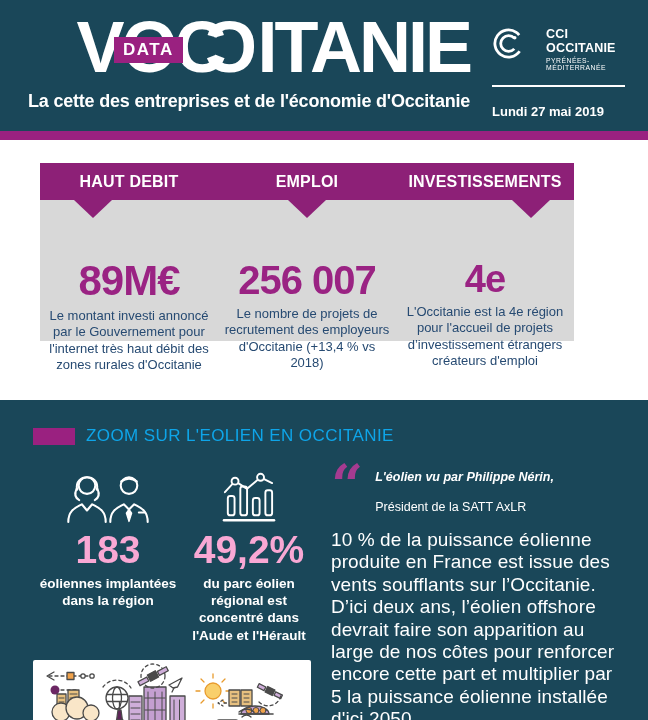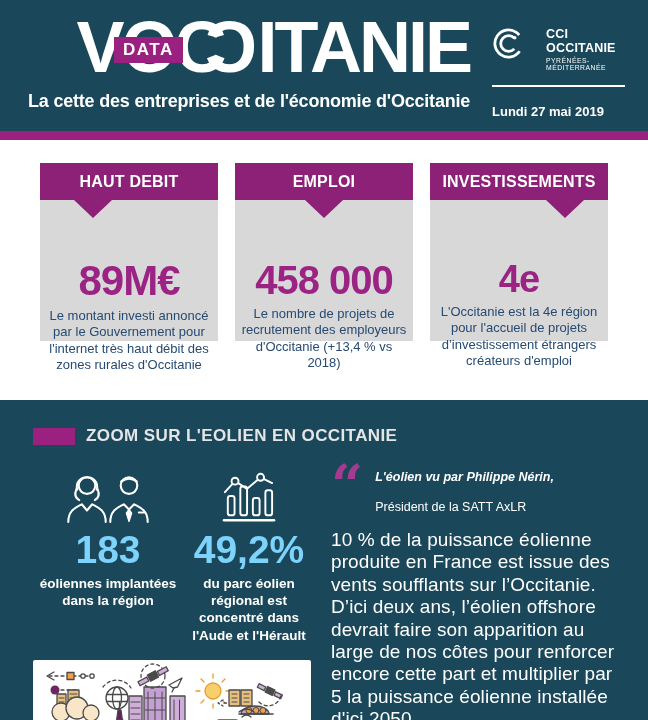--- a/index.html
+++ b/index.html
@@ -25,50 +25,50 @@
   .brand{display:flex;gap:21px;align-items:flex-start;}
   .brand-line1{color:#fff;font-weight:bold;font-size:12.5px;letter-spacing:.2px;}
   .brand-line2{color:#fff;font-size:6.8px;letter-spacing:.5px;margin-top:2px;}
   .mast-rule{height:2px;background:#fff;width:133px;margin-top:14px;}
   .mast-date{color:#fff;font-weight:bold;font-size:13px;margin-top:17px;}
 
   .divider{height:9px;background:var(--accent,#9a2180);}
 
   
   .cards-section{background:#fff;height:260px;box-sizing:border-box;padding:23px 40px 0;
-                 display:flex;justify-content:space-between;}
+                 display:flex;}
   .card{width:178px;position:relative;}
   .card-head{background:var(--accent-deep,#8d2077);height:37px;display:flex;align-items:center;
              justify-content:center;color:#fff;font-weight:bold;font-size:16px;letter-spacing:.2px;}
   .card-arrow{position:absolute;top:37px;width:0;height:0;z-index:2;
               border-left:19px solid transparent;border-right:19px solid transparent;
               border-top:18px solid var(--accent-deep,#8d2077);}
   .arrow-left{left:34px;} .arrow-center{left:50%;margin-left:-19px;} .arrow-right{right:24px;}
   .card-body{background:var(--card-gray,#d8d8d8);height:141px;box-sizing:border-box;
              padding:27px 5px 0;text-align:center;}
   .card-value{color:var(--value,#9a2383);font-weight:bold;font-size:42px;line-height:1;letter-spacing:-1px;margin-top:33px;}
   .card:nth-child(2) .card-value{font-size:40px;}
   .card:nth-child(3) .card-value{font-size:38px;}
   .card-desc{color:var(--navy,#264a72);font-size:13px;line-height:1.26;margin-top:6px;}
 
   
   .zoom-section{padding:26px 33px 0;}
   .zoom-head{display:flex;align-items:center;gap:11px;margin-bottom:22px;}
   .zoom-swatch{width:42px;height:17px;background:var(--accent,#9a2180);}
-  .zoom-title{color:#e5e5e5;font-weight:bold;font-size:17px;letter-spacing:.4px;}
+  .zoom-title{color:#0ea5e9;font-weight:normal;font-size:17px;letter-spacing:.4px;}
 
   .zoom-grid{display:flex;}
   .zoom-left{width:282px;flex-shrink:0;}
   .stats-row{display:flex;}
   .stat{text-align:center;}
   .stat-1{width:150px;} .stat-2{width:132px;}
   .stat-icon{height:56px;display:flex;align-items:flex-end;justify-content:center;}
   .people{display:flex;align-items:flex-end;}
   .people svg + svg{margin-left:-4px;}
-  .stat-value{color:#7dd3fc;font-weight:bold;font-size:39px;line-height:1.1;margin-top:5px;}
+  .stat-value{color:#f9a8d4;font-weight:bold;font-size:39px;line-height:1.1;margin-top:5px;}
   .stat-caption{color:#fff;font-weight:bold;font-size:13.5px;line-height:1.28;margin-top:3px;}
 
   .illustration{width:278px;height:128px;background:#fff;border-radius:2px;margin-top:16px;overflow:hidden;}
 
   .zoom-right{flex:1;padding-left:16px;box-sizing:border-box;max-width:320px;}
   .quote-head{display:flex;}
   .quote-mark{color:var(--quote,#a53b90);font-size:56px;font-weight:bold;line-height:.62;height:30px;
               letter-spacing:-4px;font-family:"DejaVu Serif",serif;flex-shrink:0;}
   .quote-attr{padding-left:16px;padding-top:2px;}
   .attr-bold{color:#fff;font-weight:bold;font-size:12.5px;font-style:italic;}
@@ -125,21 +125,21 @@
       <div class="card-arrow arrow-left"></div>
       <div class="card-body">
         <div class="card-value">89M€</div>
         <div class="card-desc">Le montant investi annoncé par le Gouvernement pour l'internet très haut débit des zones rurales d'Occitanie</div>
       </div>
     </div>
     <div class="card">
       <div class="card-head">EMPLOI</div>
       <div class="card-arrow arrow-center"></div>
       <div class="card-body">
-        <div class="card-value">458 000</div>
+        <div class="card-value">256 007</div>
         <div class="card-desc">Le nombre de projets de recrutement des employeurs d'Occitanie (+13,4 % vs 2018)</div>
       </div>
     </div>
     <div class="card">
       <div class="card-head">INVESTISSEMENTS</div>
       <div class="card-arrow arrow-right"></div>
       <div class="card-body">
         <div class="card-value">4e</div>
         <div class="card-desc">L'Occitanie est la 4e région pour l'accueil de projets d’investissement étrangers créateurs d'emploi</div>
       </div>

